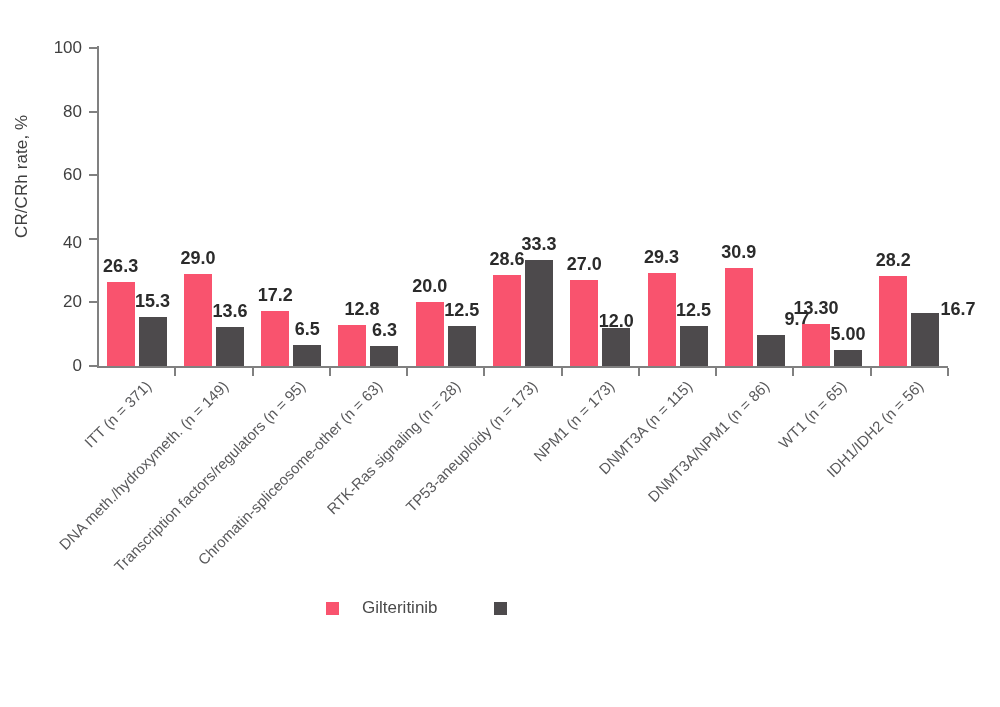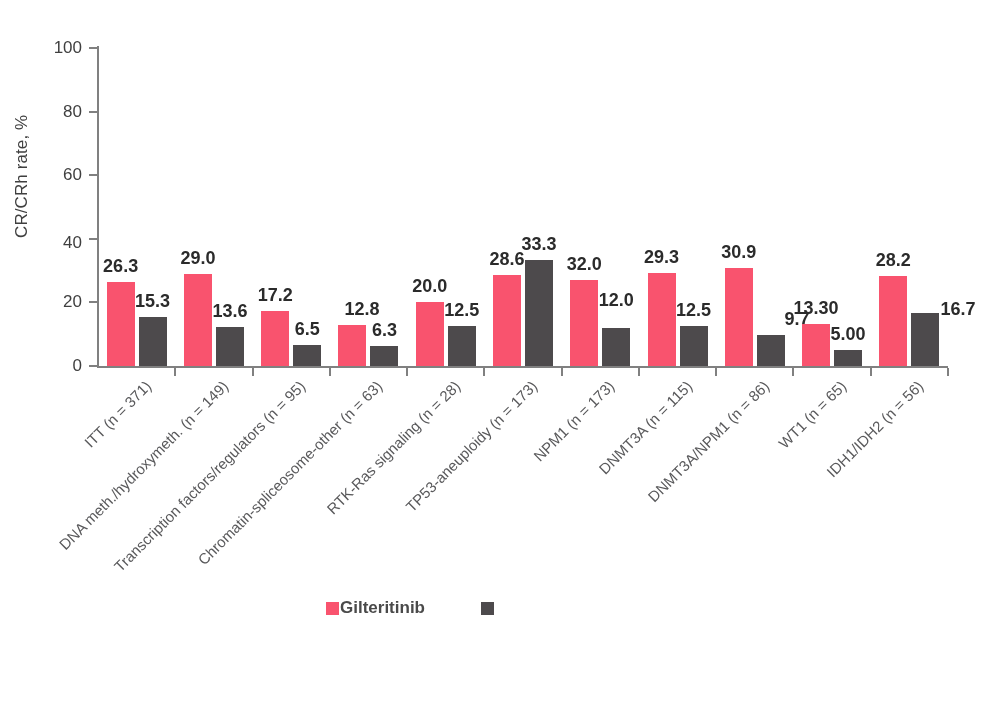--- a/index.html
+++ b/index.html
@@ -121,22 +121,21 @@
     position: absolute;
     left: 326px;
     top: 598px;
     display: flex;
     align-items: center;
     gap: 56px;
   }
   .legend-item {
     display: flex;
     align-items: center;
-    gap: 1px;
-    font-weight: bold;
+    gap: 23px;
   }
   .legend-swatch {
     width: 13px;
     height: 13px;
     display: inline-block;
   }
   .legend-text {
     font-size: 17px;
     color: #4a4a4a;
     white-space: nowrap;
@@ -199,23 +198,23 @@
       <div class="bar-label" style="left: 256.455px; width: 60px; top: 272.966px;">6.3</div>
       <div class="bar series-0" title="Gilteritinib: 20.0" style="left: 317.727px; width: 28px; height: 63.6px;"></div>
       <div class="bar-label" style="left: 301.727px; width: 60px; top: 229.4px;">20.0</div>
       <div class="bar series-1" title="Salvage chemotherapy: 12.5" style="left: 349.727px; width: 28px; height: 39.75px;"></div>
       <div class="bar-label" style="left: 333.727px; width: 60px; top: 253.25px;">12.5</div>
       <div class="bar series-0" title="Gilteritinib: 28.6" style="left: 395px; width: 28px; height: 90.948px;"></div>
       <div class="bar-label" style="left: 379px; width: 60px; top: 202.052px;">28.6</div>
       <div class="bar series-1" title="Salvage chemotherapy: 33.3" style="left: 427px; width: 28px; height: 105.894px;"></div>
       <div class="bar-label" style="left: 411px; width: 60px; top: 187.106px;">33.3</div>
       <div class="bar series-0" title="Gilteritinib: 27.0" style="left: 472.273px; width: 28px; height: 85.86px;"></div>
-      <div class="bar-label" style="left: 456.273px; width: 60px; top: 207.14px;">32.0</div>
+      <div class="bar-label" style="left: 456.273px; width: 60px; top: 207.14px;">27.0</div>
       <div class="bar series-1" title="Salvage chemotherapy: 12.0" style="left: 504.273px; width: 28px; height: 38.16px;"></div>
-      <div class="bar-label" style="left: 488.273px; width: 60px; top: 243px; text-align: center;">12.0</div>
+      <div class="bar-label" style="left: 488.273px; width: 60px; top: 264px; text-align: center;">12.0</div>
       <div class="bar series-0" title="Gilteritinib: 29.3" style="left: 549.545px; width: 28px; height: 93.174px;"></div>
       <div class="bar-label" style="left: 533.545px; width: 60px; top: 199.826px;">29.3</div>
       <div class="bar series-1" title="Salvage chemotherapy: 12.5" style="left: 581.545px; width: 28px; height: 39.75px;"></div>
       <div class="bar-label" style="left: 565.545px; width: 60px; top: 253.25px;">12.5</div>
       <div class="bar series-0" title="Gilteritinib: 30.9" style="left: 626.818px; width: 28px; height: 98.262px;"></div>
       <div class="bar-label" style="left: 610.818px; width: 60px; top: 194.738px;">30.9</div>
       <div class="bar series-1" title="Salvage chemotherapy: 9.7" style="left: 658.818px; width: 28px; height: 30.846px;"></div>
       <div class="bar-label" style="left: 669px; width: 60px; top: 262.154px; text-align: center;">9.7</div>
       <div class="bar series-0" title="Gilteritinib: 13.30" style="left: 704.091px; width: 28px; height: 42.294px;"></div>
       <div class="bar-label" style="left: 688.091px; width: 60px; top: 250.706px;">13.30</div>

